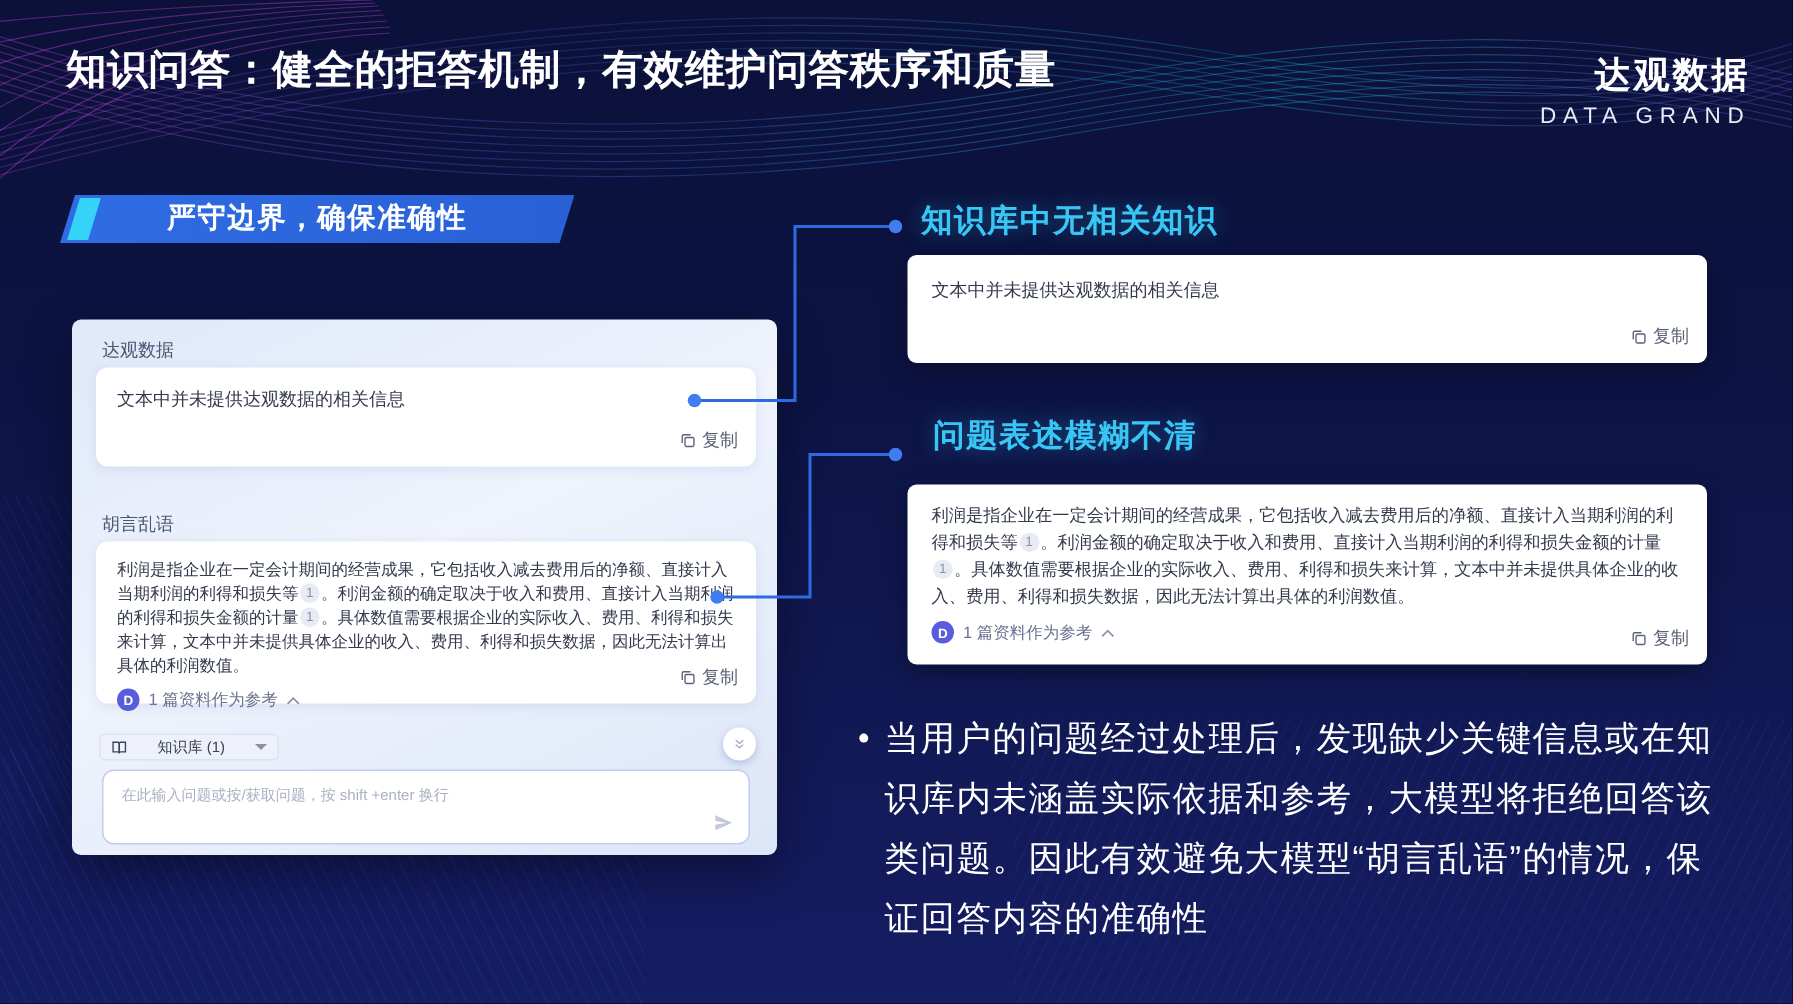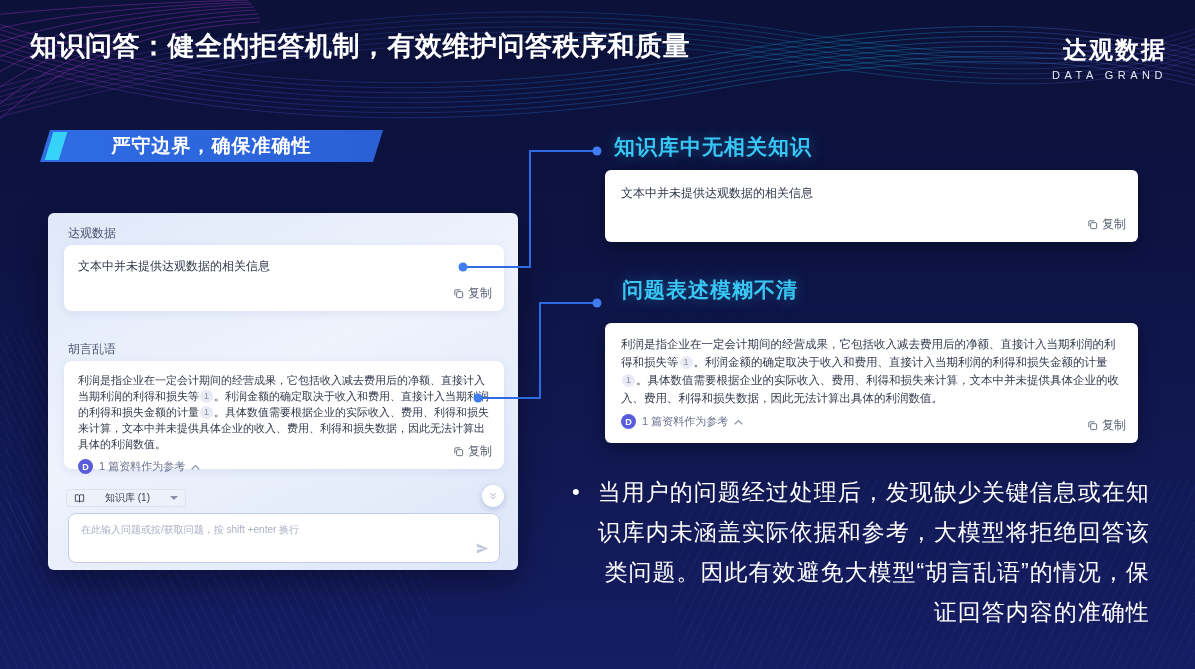--- a/index.html
+++ b/index.html
@@ -10,24 +10,24 @@
   .waves-top{position:absolute;top:0;left:0;pointer-events:none;}
   .fan-tl{position:absolute;top:0;left:0;pointer-events:none;}
   .hatch{position:absolute;pointer-events:none;opacity:.8;}
   .hatch-bl{left:0;bottom:0;width:430px;height:170px;
     background:repeating-linear-gradient(64deg,rgba(72,112,235,.12) 0 1px,transparent 1px 8px);}
   .hatch-br{right:0;bottom:0;width:520px;height:190px;
     background:repeating-linear-gradient(-64deg,rgba(72,112,235,.10) 0 1px,transparent 1px 8px);}
   .hatch-ml{left:0;top:330px;width:70px;height:220px;
     background:repeating-linear-gradient(64deg,rgba(72,112,235,.10) 0 1px,transparent 1px 7px);}
 
-  .page-title{position:absolute;left:30px;top:28px;color:#ffffff;font-size:27px;font-weight:bold;letter-spacing:.5px;}
+  .page-title{position:absolute;left:44px;top:28px;color:#ffffff;font-size:27px;font-weight:bold;letter-spacing:.5px;}
   .logo{position:absolute;right:28px;top:34px;text-align:right;color:#fff;}
   .logo-cn{font-size:24px;font-weight:bold;letter-spacing:2px;}
-  .logo-en{font-size:11px;letter-spacing:4.5px;margin-top:3px;color:#e8ecf8;padding-left:36px;}
+  .logo-en{font-size:15px;letter-spacing:4.5px;margin-top:3px;color:#e8ecf8;padding-left:36px;}
 
   
   .banner{position:absolute;left:40px;top:130px;width:343px;height:32px;
     background:linear-gradient(90deg,#2f6ce4 0%,#2a60d6 100%);
     clip-path:polygon(10px 0,100% 0,calc(100% - 10px) 100%,0 100%);}
   .banner-accent{position:absolute;left:9px;top:2px;width:14px;height:28px;background:#35d3f7;transform:skewX(-17deg);}
   .banner-label{position:absolute;left:0;top:0;width:100%;height:32px;line-height:32px;text-align:center;
     color:#fff;font-size:19px;font-weight:bold;letter-spacing:1px;}
 
   
@@ -74,21 +74,21 @@
   .r-card{position:absolute;left:605px;width:533px;background:#ffffff;border-radius:6px;
     box-shadow:0 6px 18px rgba(0,0,0,.35);}
   .r-card1{top:170px;height:72px;}
   .r-card2{top:323px;height:120px;}
   .r-card .card-text{padding:14px 16px 0 16px;font-size:12px;line-height:18px;}
   .r-card2 .card-text{font-size:11.5px;padding-top:12px;}
   .r-card .ref-row{margin-left:16px;}
 
   .bullet-block{position:absolute;left:572px;top:472px;width:592px;display:flex;gap:10px;}
   .bullet-marker{color:#ffffff;font-size:22px;line-height:40px;}
-  .bullet-text{color:#ffffff;font-size:23px;line-height:40px;letter-spacing:1px;width:560px;text-align:right;}
+  .bullet-text{color:#ffffff;font-size:23px;line-height:40px;letter-spacing:1px;width:560px;}
 </style>
 </head>
 <body>
 
 <div class="slide">
 
   <svg class="waves-top" width="1195" height="140" viewBox="0 0 1195 140">
     <defs>
       <linearGradient id="wg" x1="0" y1="0" x2="1" y2="0">
         <stop offset="0" stop-color="#c238d8"></stop>

